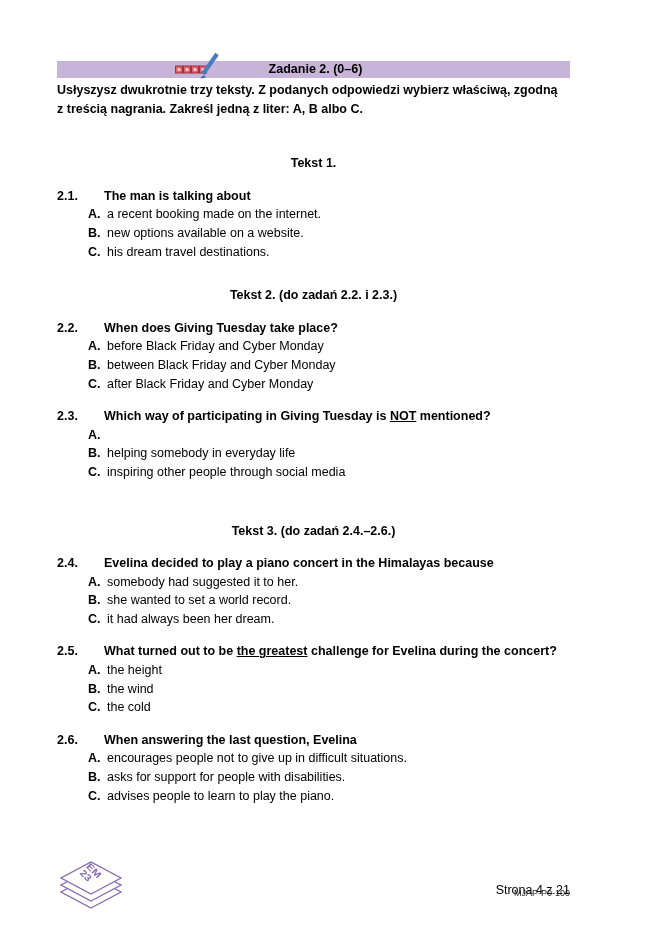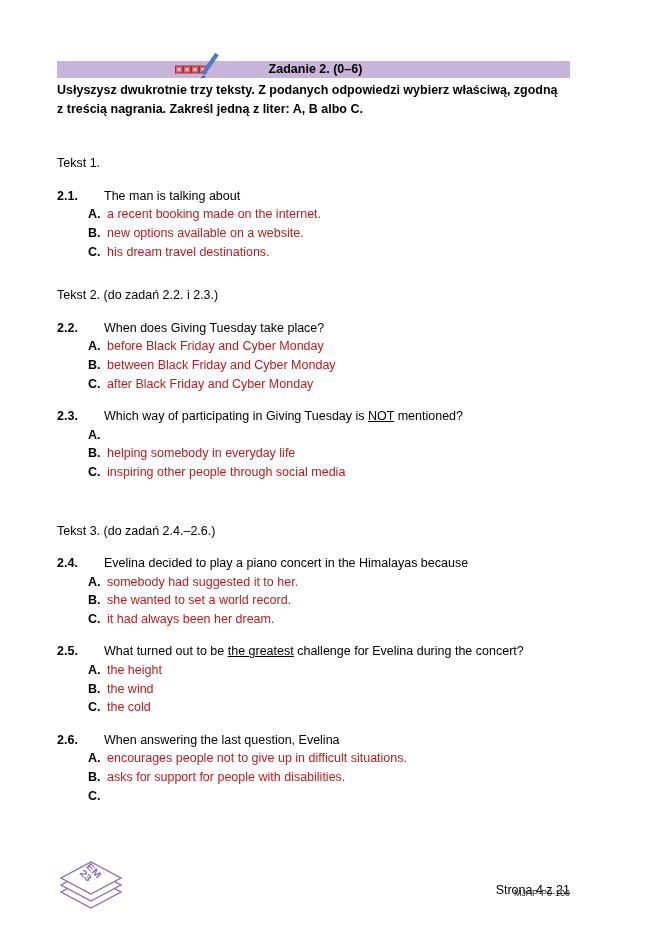--- a/index.html
+++ b/index.html
@@ -31,36 +31,36 @@
     overflow: visible;
     justify-content: center;
   }
   .task-icon {
     position: absolute;
     left: 118px;
     top: -10px;
     overflow: visible;
   }
   .instructions { font-weight: bold; margin-top: 3px; }
-  .tekst-title { font-weight: normal; }
+  .tekst-title { font-weight: bold; text-align: center; }
   .mt36 { margin-top: 36px; }
   .mt27 { margin-top: 40px; }
   .mt25 { margin-top: 25px; }
   .mt14 { margin-top: 14px; }
   .mt13 { margin-top: 13px; }
   .mt12 { margin-top: 12px; }
   .mt9  { margin-top: 9px; }
   .mt0  { margin-top: 0; }
   .q { display: flex; margin-top: 14px; gap: 17px; }
   .qnum { width: 30px; flex-shrink: 0; font-weight: bold; }
-  .qstem { font-weight: normal; }
+  .qstem { font-weight: bold; }
   .u { text-decoration: underline; }
   .opt { display: flex; margin-left: 31px; }
   .letter { width: 19px; flex-shrink: 0; font-weight: bold; }
-  .otext { color: #b91c1c; }
+  .otext { color: #000000; }
   .footer-logo { position: absolute; left: 58px; top: 856px; }
   .page-num {
     position: absolute;
     left: 57px;
     top: 883px;
     width: 513px;
     text-align: right;
     font-size: 12.5px;
   }
   .exam-code {
@@ -192,20 +192,21 @@
     <div class="opt">
       <span class="letter">A.</span>
       <span class="otext">encourages people not to give up in difficult situations.</span>
     </div>
     <div class="opt">
       <span class="letter">B.</span>
       <span class="otext">asks for support for people with disabilities.</span>
     </div>
     <div class="opt">
       <span class="letter">C.</span>
+      <span class="otext">advises people to learn to play the piano.</span>
     </div>
 
   </div>
 
   <svg class="footer-logo" width="66" height="62" viewBox="0 0 66 62">
     <g fill="#ffffff" stroke="#8468b4" stroke-width="1.3">
       <path d="M 33 36 L 63 20 L 33 4 L 3 20 Z" transform="translate(0,16)"></path>
       <path d="M 33 36 L 63 20 L 33 4 L 3 20 Z" transform="translate(0,9)"></path>
       <path d="M 33 36 L 63 20 L 33 4 L 3 20 Z" transform="translate(0,2)"></path>
     </g>

